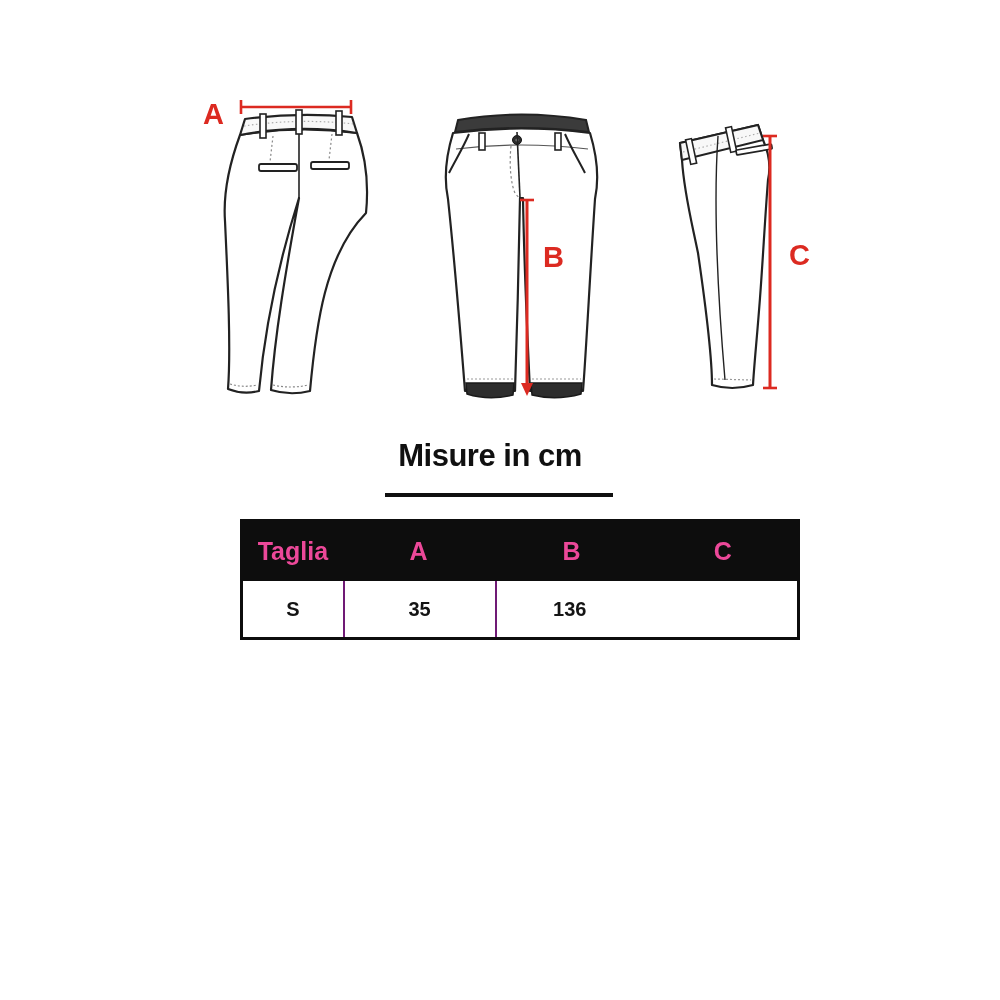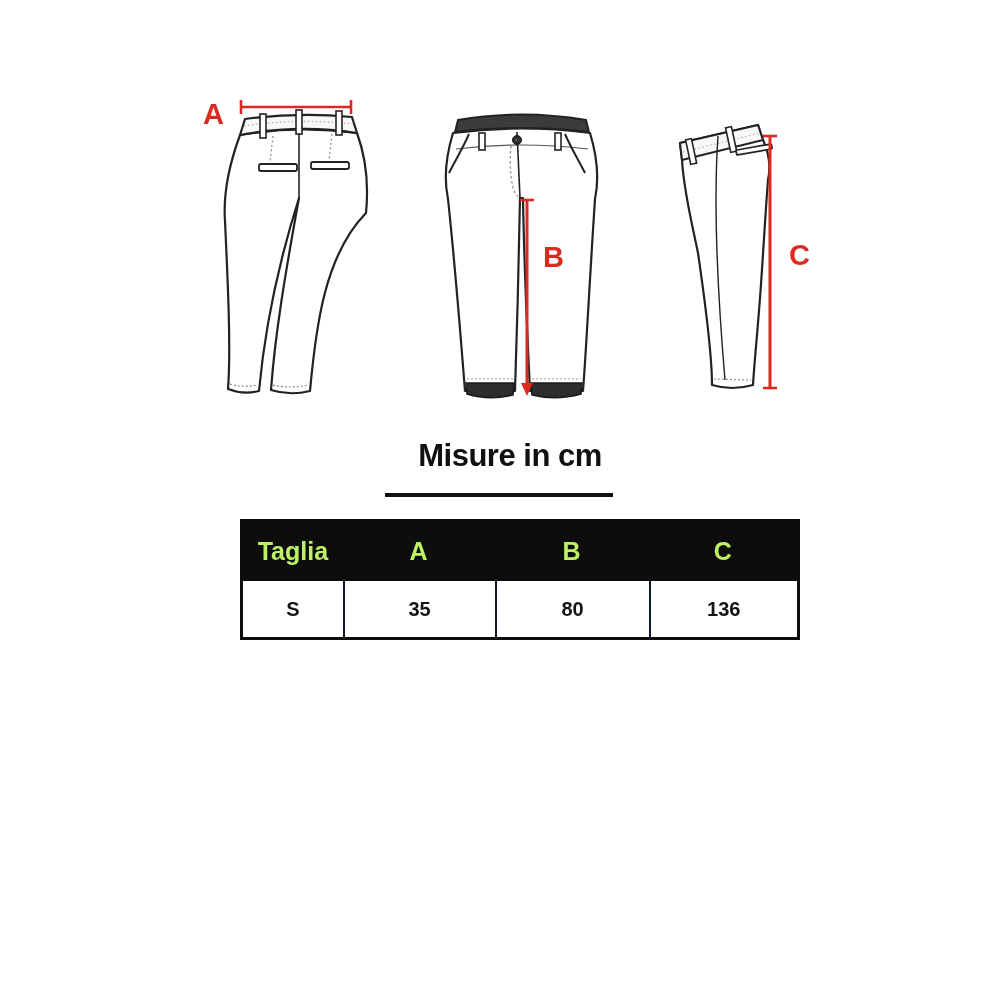--- a/index.html
+++ b/index.html
@@ -14,21 +14,21 @@
   svg { position: absolute; overflow: visible; }
   .measure-label {
     position: absolute;
     color: #dc2a21;
     font-weight: 700;
     font-size: 29px;
     line-height: 1;
   }
   .section-title {
     position: absolute;
-    left: 310px;
+    left: 290px;
     top: 438px;
     width: 400px;
     text-align: center;
     font-size: 31px;
     font-weight: 700;
     letter-spacing: -0.5px;
     color: #101010;
   }
   .title-underline {
     position: absolute;
@@ -42,21 +42,21 @@
     position: absolute;
     left: 240px;
     top: 519px;
     width: 560px;
     border: 3px solid #0d0d0d;
     box-sizing: border-box;
   }
   .size-table .thead {
     display: flex;
     background: #0d0d0d;
-    color: #bef264;
+    color: #ec4899;
     height: 59px;
     align-items: center;
   }
   .size-table .trow {
     display: flex;
     background: #ffffff;
     color: #141414;
     height: 56px;
     align-items: stretch;
   }
@@ -66,21 +66,21 @@
     justify-content: center;
     font-weight: 700;
     box-sizing: border-box;
   }
   .size-table .thead .cell { font-size: 25px; }
   .size-table .trow .cell { font-size: 20px; }
   .col-0 { width: 18%; }
   .col-1 { width: 27.4%; }
   .col-2 { width: 27.8%; }
   .col-3 { width: 26.8%; }
-  .size-table .trow .cell + .cell { border-left: 2px solid #0f172a; }
+  .size-table .trow .cell + .cell { border-left: 2px solid #701a75; }
 </style>
 </head>
 <body>
 
 <div class="canvas">
 
   <svg style="left:215px; top:95px;" width="185" height="310" viewBox="0 0 185 310">
 
     <g stroke="#dc2a21" fill="none">
       <line x1="26" y1="12" x2="136" y2="12" stroke-width="2.6"></line>
@@ -183,18 +183,17 @@
   <div class="size-table">
     <div class="thead">
       <div class="cell col-0">Taglia</div>
       <div class="cell col-1">A</div>
       <div class="cell col-2">B</div>
       <div class="cell col-3">C</div>
     </div>
     <div class="trow">
       <div class="cell col-0">S</div>
       <div class="cell col-1">35</div>
-      <div class="cell col-2">80</div>
       <div class="cell col-3">136</div>
     </div>
   </div>
 
 </div>
 
 </body></html>

